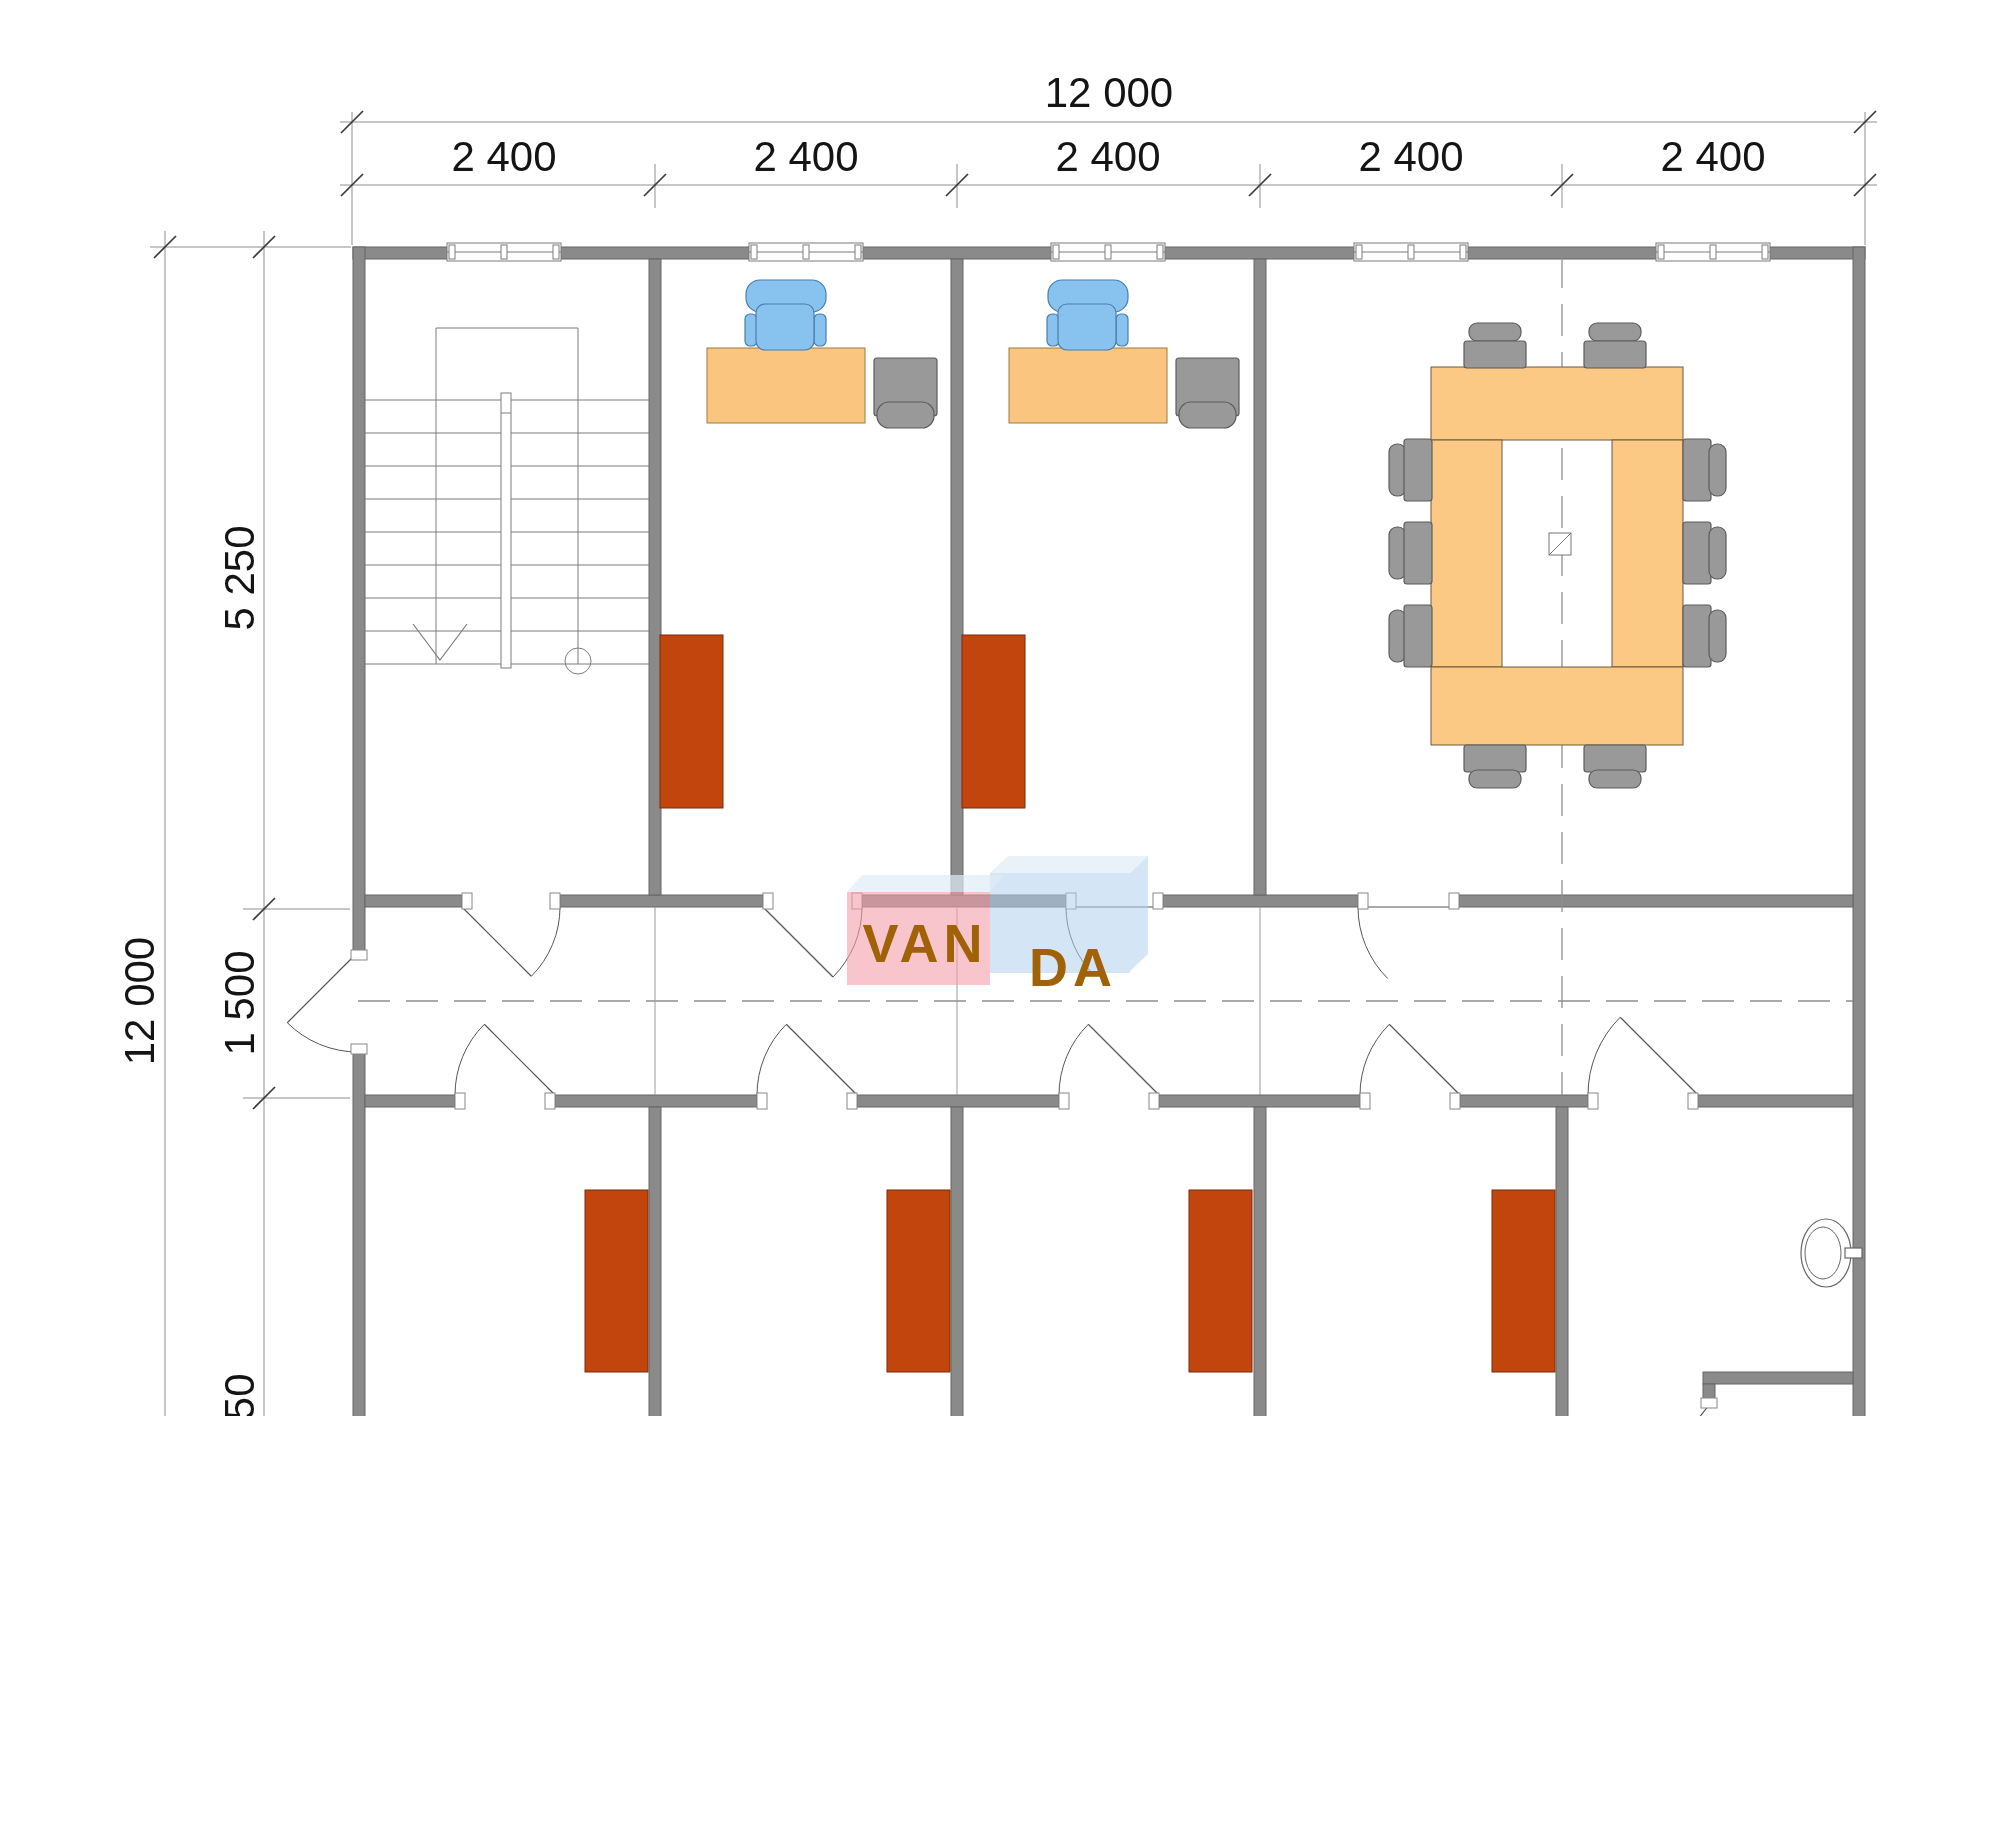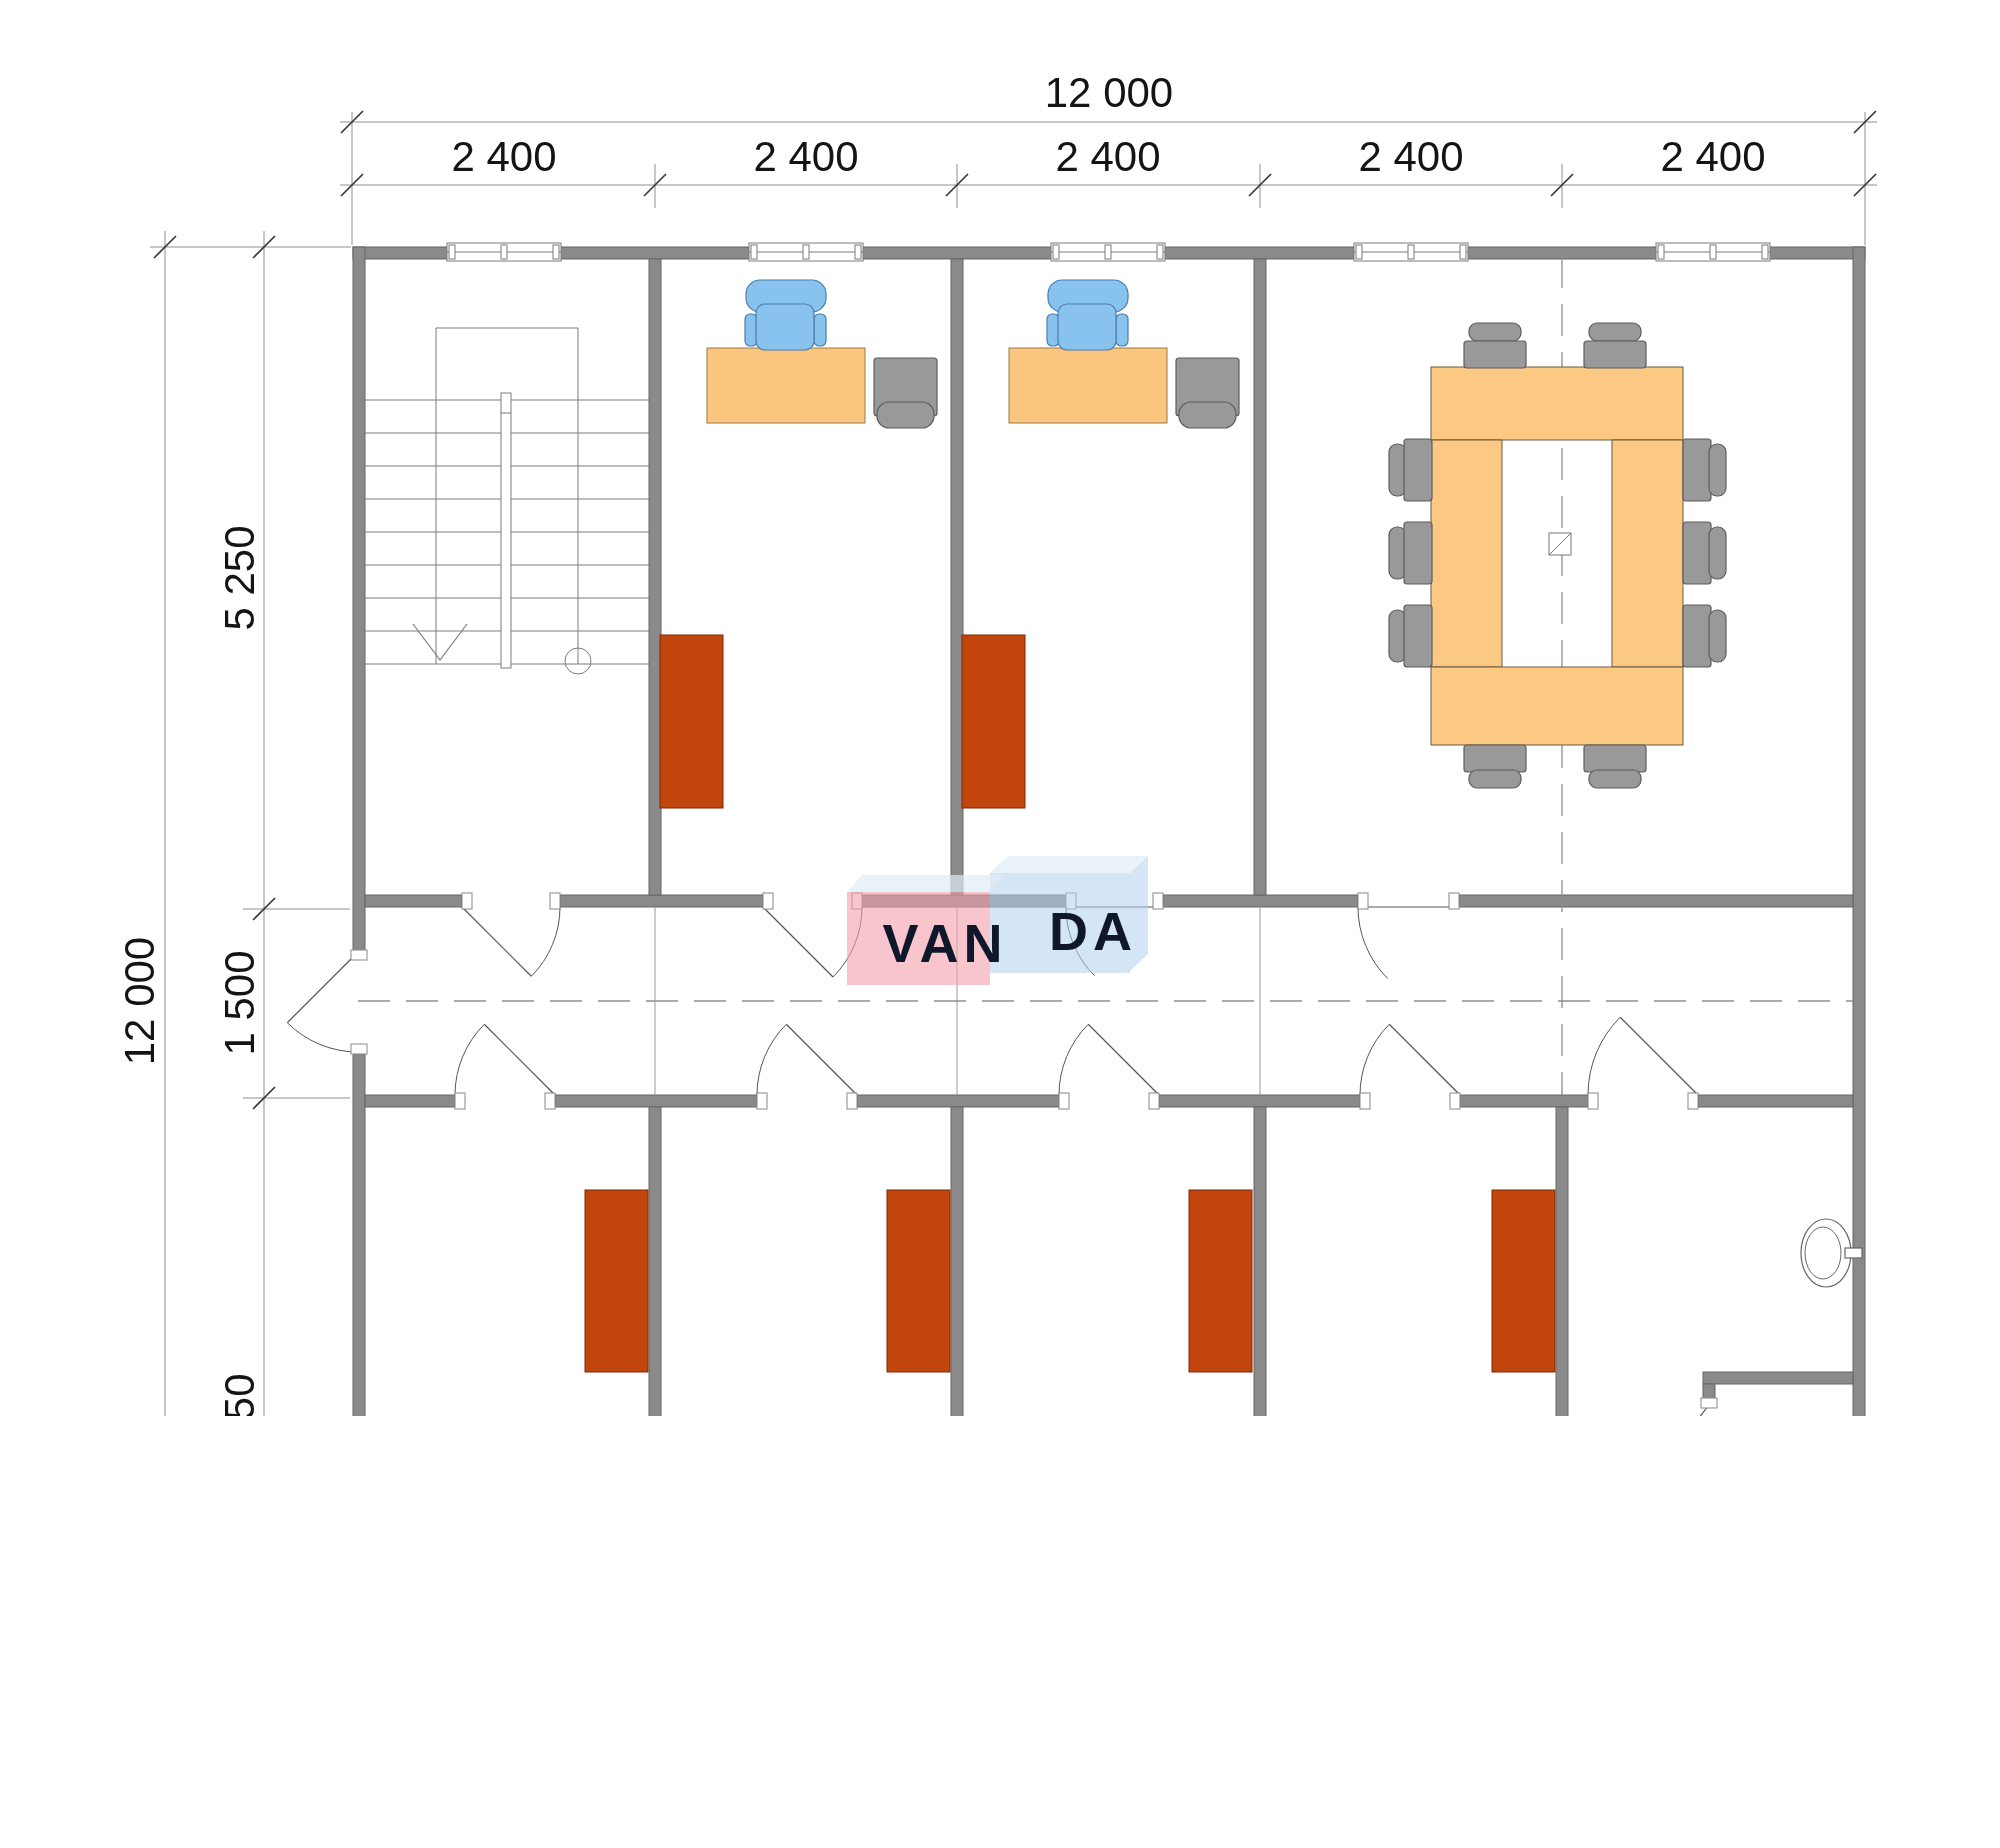--- a/index.html
+++ b/index.html
@@ -2,22 +2,22 @@
 <html><head>
 <meta charset="utf-8">
 <style>
   html,body{margin:0;padding:0;background:#ffffff;}
   .canvas{position:relative;width:2000px;height:1416px;background:#ffffff;overflow:hidden;
           font-family:"Liberation Sans",sans-serif;}
   #plan-svg{position:absolute;left:0;top:0;}
   .dim{position:absolute;font-family:"Liberation Sans",sans-serif;font-size:42px;line-height:1;
        color:#141414;text-align:center;white-space:nowrap;}
   .rot{transform:rotate(-90deg);}
-  .logo-t{position:absolute;font-family:"Liberation Sans",sans-serif;font-weight:800;color:#0f172a;
-          text-align:center;line-height:1;letter-spacing:5px;margin-left:20px;}
+  .logo-t{position:absolute;font-family:"Liberation Sans",sans-serif;font-weight:800;color:#a16207;
+          text-align:center;line-height:1;letter-spacing:5px;}
 </style>
 </head>
 <body>
 
 <div class="canvas">
 
   <svg id="plan-svg" width="2000" height="1848" viewBox="0 0 2000 1848">
       <line x1="340" y1="122" x2="1877" y2="122" stroke="#8f8f8f" stroke-width="1" dn="dimension-line"></line>
       <line x1="340" y1="185" x2="1877" y2="185" stroke="#8f8f8f" stroke-width="1" dn="dimension-line"></line>
       <line x1="165" y1="231" x2="165" y2="1768" stroke="#8f8f8f" stroke-width="1" dn="dimension-line"></line>
@@ -293,14 +293,14 @@
   <div class="dim" style="left:1008px;top:136px;width:200px;">2 400</div>
   <div class="dim" style="left:1311px;top:136px;width:200px;">2 400</div>
   <div class="dim" style="left:1613px;top:136px;width:200px;">2 400</div>
 
   <div class="dim rot" style="left:-10px;top:980px;width:300px;">12 000</div>
   <div class="dim rot" style="left:90px;top:557px;width:300px;">5 250</div>
   <div class="dim rot" style="left:90px;top:982px;width:300px;">1 500</div>
   <div class="dim rot" style="left:90px;top:1405px;width:300px;">5 250</div>
 
   <div class="logo-t" style="left:858px;top:916px;width:134px;font-size:54px;">VAN</div>
-  <div class="logo-t" style="left:1020px;top:904px;width:106px;font-size:54px;">DA</div>
+  <div class="logo-t" style="left:1020px;top:940px;width:106px;font-size:54px;">DA</div>
 </div>
 
 </body></html>

